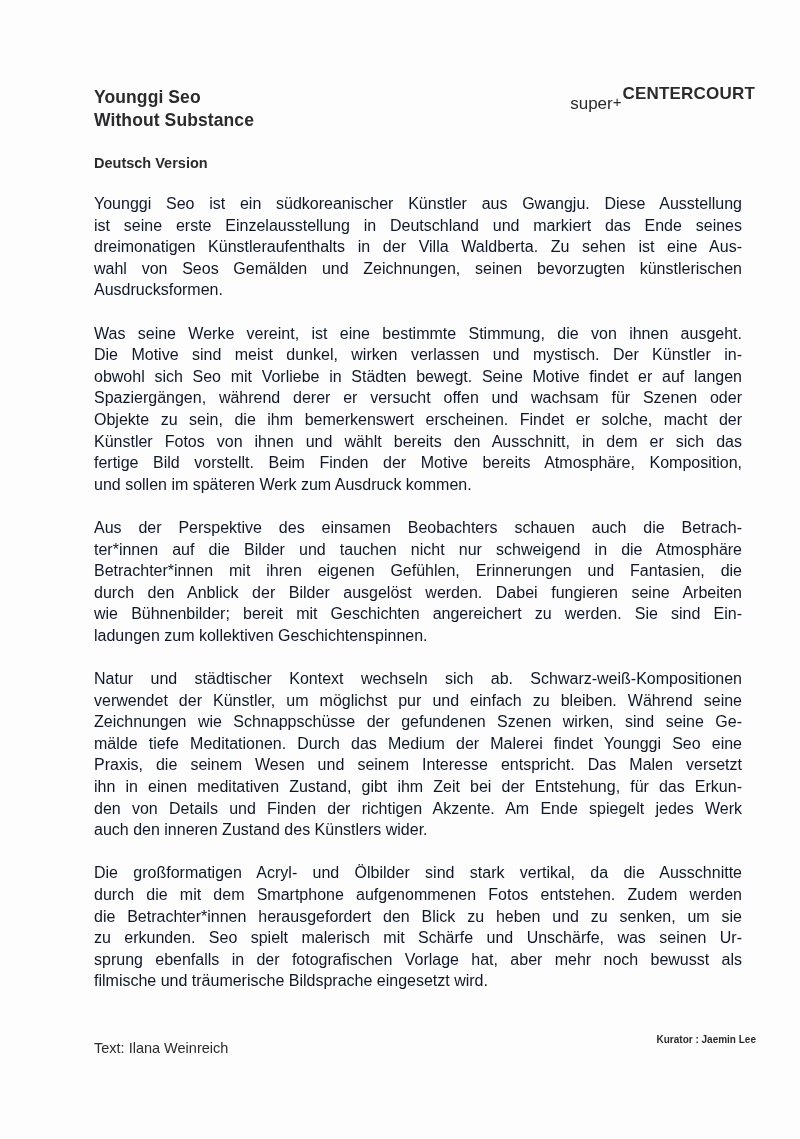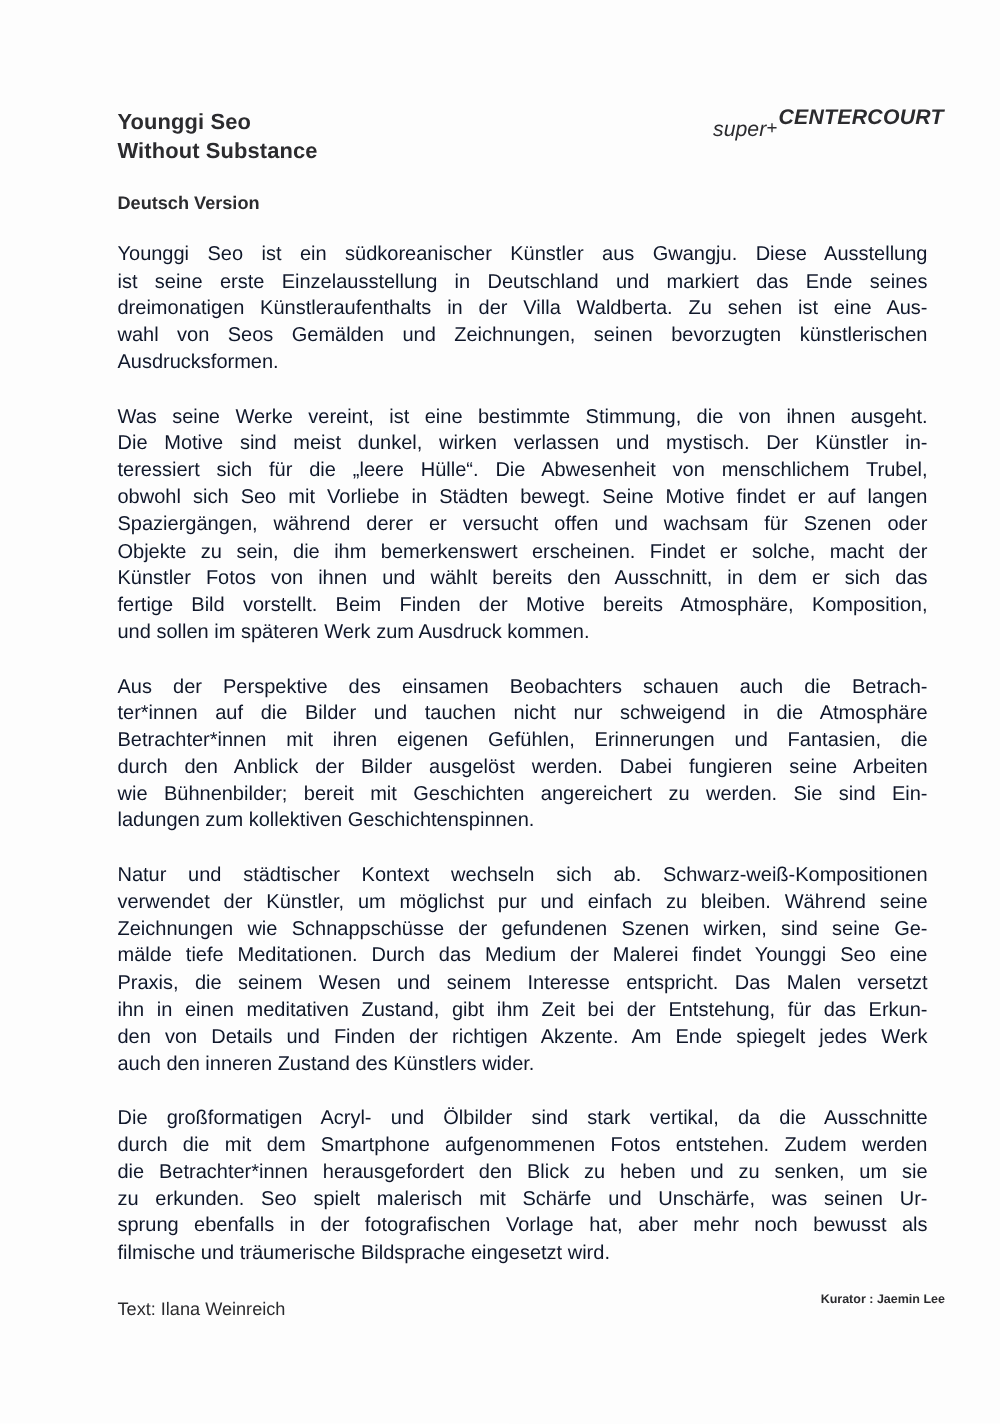--- a/index.html
+++ b/index.html
@@ -34,21 +34,20 @@
       letter-spacing: 0.1px;
     }
     .title-block div { white-space: nowrap; }
     .logo {
       position: absolute;
       right: 61px;
       top: 84px;
       font-family: "Liberation Sans", sans-serif;
       white-space: nowrap;
       color: #2b2b2e;
-      font-style: italic;
     }
     .logo .super {
       font-size: 17px;
       position: relative;
       top: 10px;
     }
     .logo .plus {
       font-size: 15px;
       position: relative;
       top: 8px;
@@ -132,21 +131,20 @@
     <div class="para">
       <span class="line">Younggi Seo ist ein südkoreanischer Künstler aus Gwangju. Diese Ausstellung</span>
       <span class="line">ist seine erste Einzelausstellung in Deutschland und markiert das Ende seines</span>
       <span class="line">dreimonatigen Künstleraufenthalts in der Villa Waldberta. Zu sehen ist eine Aus-</span>
       <span class="line">wahl von Seos Gemälden und Zeichnungen, seinen bevorzugten künstlerischen</span>
       <span class="line last">Ausdrucksformen.</span>
     </div>
     <div class="para">
       <span class="line">Was seine Werke vereint, ist eine bestimmte Stimmung, die von ihnen ausgeht.</span>
       <span class="line">Die Motive sind meist dunkel, wirken verlassen und mystisch. Der Künstler in-</span>
-      <span class="line">teressiert sich für die „leere Hülle“. Die Abwesenheit von menschlichem Trubel,</span>
       <span class="line">obwohl sich Seo mit Vorliebe in Städten bewegt. Seine Motive findet er auf langen</span>
       <span class="line">Spaziergängen, während derer er versucht offen und wachsam für Szenen oder</span>
       <span class="line">Objekte zu sein, die ihm bemerkenswert erscheinen. Findet er solche, macht der</span>
       <span class="line">Künstler Fotos von ihnen und wählt bereits den Ausschnitt, in dem er sich das</span>
       <span class="line">fertige Bild vorstellt. Beim Finden der Motive bereits Atmosphäre, Komposition,</span>
       <span class="line last">und sollen im späteren Werk zum Ausdruck kommen.</span>
     </div>
     <div class="para">
       <span class="line">Aus der Perspektive des einsamen Beobachters schauen auch die Betrach-</span>
       <span class="line">ter*innen auf die Bilder und tauchen nicht nur schweigend in die Atmosphäre</span>

